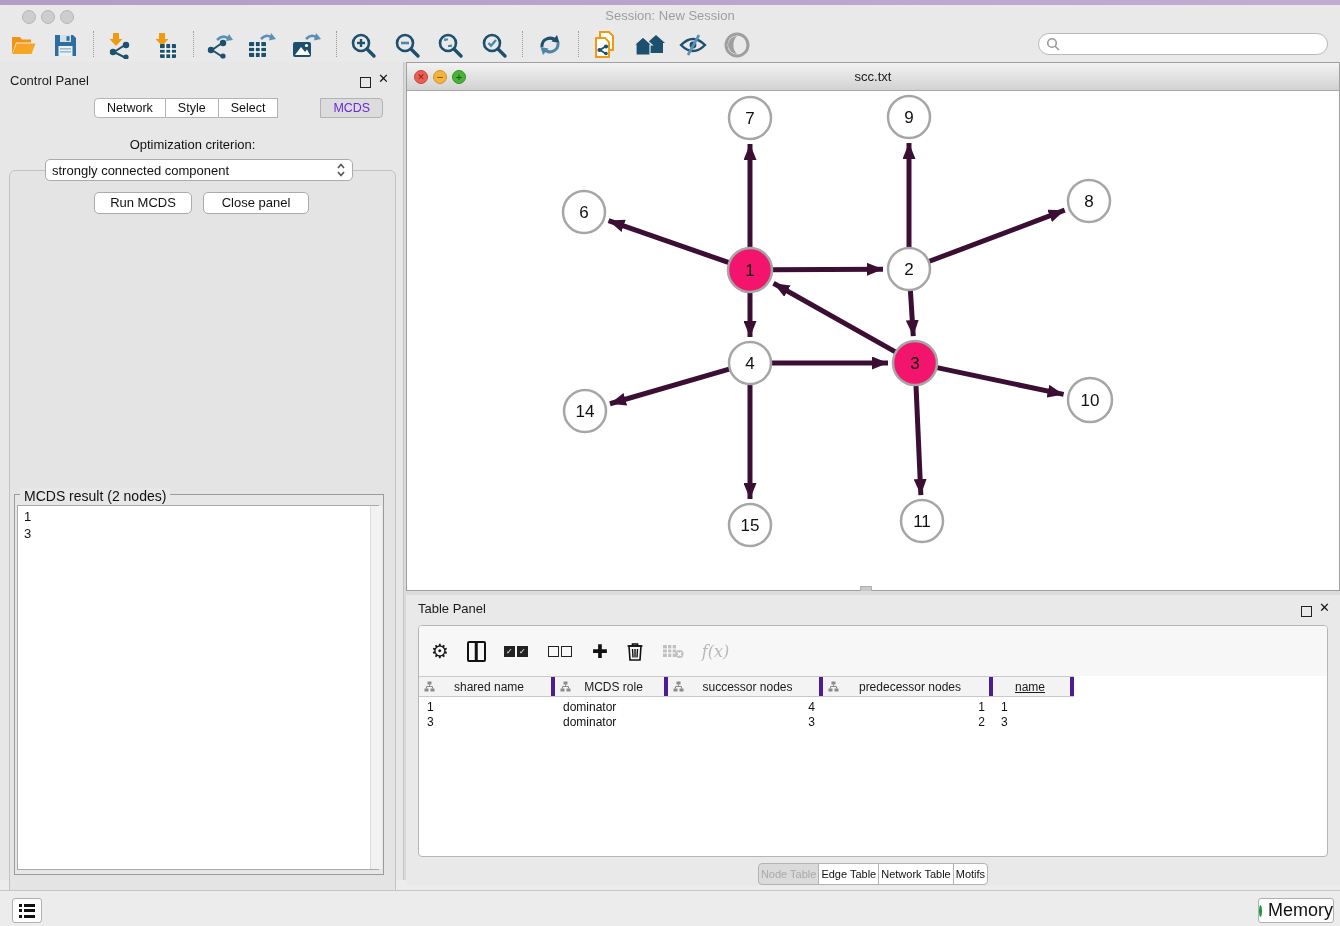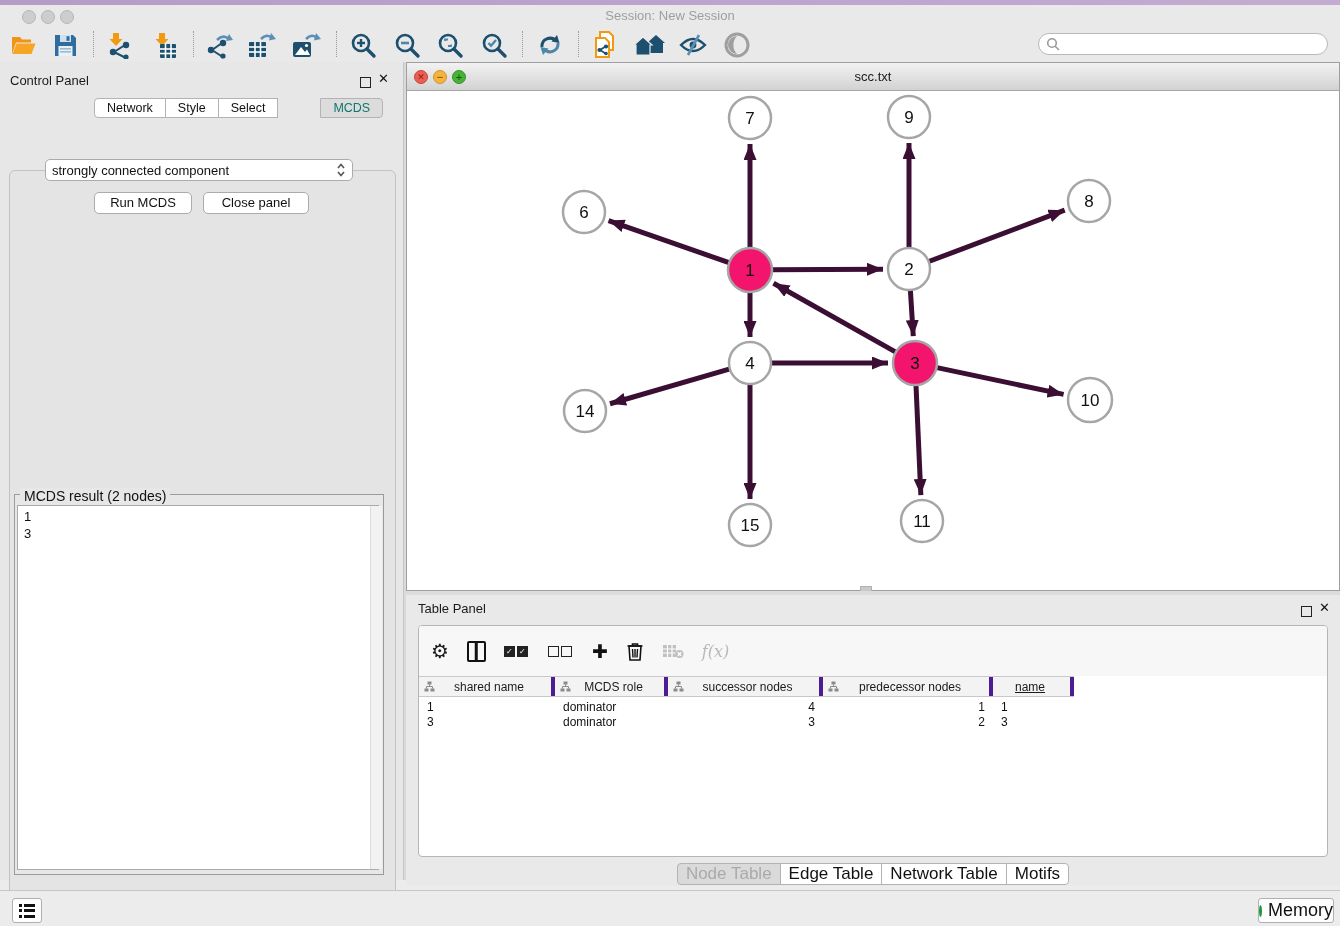--- a/index.html
+++ b/index.html
@@ -28,21 +28,21 @@
   .panel-header-text{font-size:13px;color:#1a1a1a;}
   .float-box{width:9px;height:9px;border:1.5px solid #222;display:inline-block;}
   .close-x{font-size:13px;font-weight:bold;color:#111;font-family:"DejaVu Sans",sans-serif;}
 
   .cp-inner{left:9px;top:108px;width:385px;height:767px;background:#e4e4e4;border:1px solid #c2c2c2;border-radius:6px;}
 
   .seg-tabs{display:flex;padding-left:16px;}
   .seg-tab{background:#fff;border:1px solid #b3b3b3;font-size:12.5px;color:#111;text-align:center;line-height:18px;padding:0 12px;margin-left:-1px;cursor:default;}
   .seg-tab.first{border-radius:4px 0 0 4px;margin-left:0;}
   .seg-tab.last{border-radius:0 4px 4px 0;}
-  .seg-tab.selected{background:#dcdcdc;color:#0f766e;margin-left:42px;}
+  .seg-tab.selected{background:#dcdcdc;color:#6d28d9;margin-left:42px;}
 
   .opt-label{left:9px;top:137px;width:385px;text-align:center;font-size:13px;color:#111;}
   .dropdown{left:45px;top:159px;width:308px;height:22px;background:#fff;border:1px solid #ababab;border-radius:5px;display:flex;align-items:center;box-sizing:border-box;padding:0 6px;font-size:13px;color:#111;}
   .dropdown .dd-val{flex:1;}
   .mac-btn{background:#fff;border:1px solid #ababab;border-radius:5px;font-size:13px;color:#111;text-align:center;line-height:20px;cursor:default;}
 
   .fieldset{left:14px;top:494px;width:368px;height:379px;border:1px solid #9b9b9b;background:#e7e7e7;}
   .fieldset-legend{left:20px;top:488px;background:#e7e7e7;padding:0 4px;font-size:14px;color:#111;}
   .result-area{left:2px;top:10px;width:362px;height:365px;background:#fff;border:1px solid #aaa;box-sizing:border-box;font-size:13px;color:#111;line-height:17px;padding:2px 6px;}
   .result-scroll{right:1px;top:11px;width:11px;height:363px;background:#f2f2f2;border-left:1px solid #ddd;}
@@ -73,21 +73,21 @@
   .fx{font-family:"DejaVu Serif",serif;font-style:italic;font-size:16px;color:#b8b8b8;}
 
   .thead{left:0;top:50px;height:21px;background:#f3f3f3;border-top:1px solid #c9c9c9;border-bottom:1px solid #c9c9c9;box-sizing:border-box;display:flex;}
   .th{border-right:4px solid #4c1d95;display:flex;align-items:center;font-size:12px;color:#1a1a1a;box-sizing:border-box;padding-left:5px;}
   .th .th-label{flex:1;text-align:center;padding-right:8px;}
   .trow{height:15px;display:flex;font-size:12px;color:#111;}
   .td{box-sizing:border-box;padding:0 8px;overflow:hidden;white-space:nowrap;}
   .td.num{text-align:right;}
 
   .bottom-tabs{left:0;top:268px;width:910px;display:flex;justify-content:center;}
-  .bt-tab{background:#fff;border:1px solid #b3b3b3;font-size:17px;color:#111;line-height:20px;padding:0 8px;margin-left:-1px;cursor:default;}
+  .bt-tab{background:#fff;border:1px solid #b3b3b3;font-size:11px;color:#111;line-height:20px;padding:0 2px;margin-left:-1px;cursor:default;}
   .bt-tab.first{border-radius:4px 0 0 4px;margin-left:0;}
   .bt-tab.last{border-radius:0 4px 4px 0;}
   .bt-tab.selected{background:#dadada;color:#aaa;}
 
   
   .statusbar{left:0;top:890px;width:1340px;height:36px;background:#ececec;border-top:1px solid #c6c6c6;box-sizing:border-box;}
   .sb-btn{background:#fdfdfd;border:1px solid #b0b0b0;border-radius:3px;display:flex;align-items:center;justify-content:center;}
   .mem-dot{width:12px;height:12px;border-radius:50%;background:#1f9638;margin-right:6px;}
   .list-lines{display:flex;flex-direction:column;gap:2.5px;}
   .list-line{display:flex;align-items:center;gap:2px;}
@@ -281,20 +281,21 @@
 
   <div class="abs cp-inner"></div>
 
   <div class="abs seg-tabs" style="left:78px;top:36px;">
     <span class="seg-tab first">Network</span>
     <span class="seg-tab">Style</span>
     <span class="seg-tab">Select</span>
     <span class="seg-tab last selected">MCDS</span>
   </div>
 
+  <div class="abs opt-label" style="top:75px;left:0;">Optimization criterion:</div>
 
   <div class="abs dropdown" style="top:97px;">
     <span class="dd-val">strongly connected component</span>
     <svg width="10" height="16" viewBox="0 0 10 16">
         <path d="M2 6 L5 2.5 L8 6" stroke="#555" stroke-width="1.6" fill="none"></path>
         <path d="M2 10 L5 13.5 L8 10" stroke="#555" stroke-width="1.6" fill="none"></path>
       </svg>
   </div>
 
   <div class="abs mac-btn" style="left:94px;top:130px;width:96px;height:20px;">Run MCDS</div>

